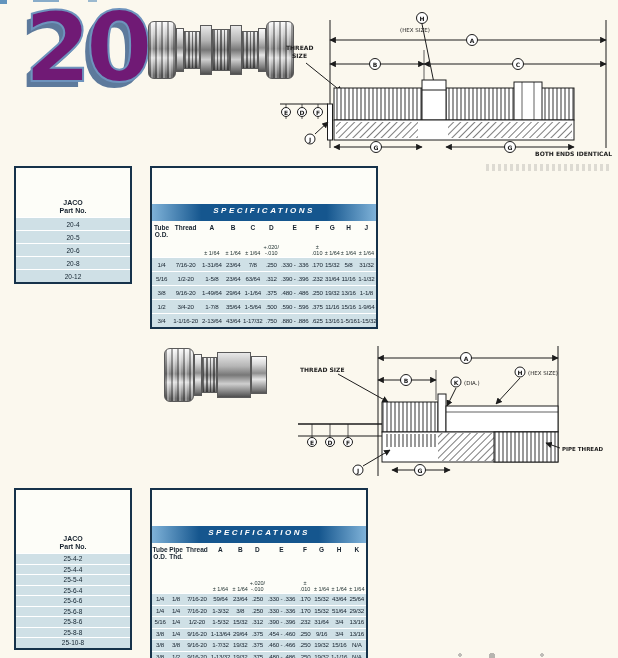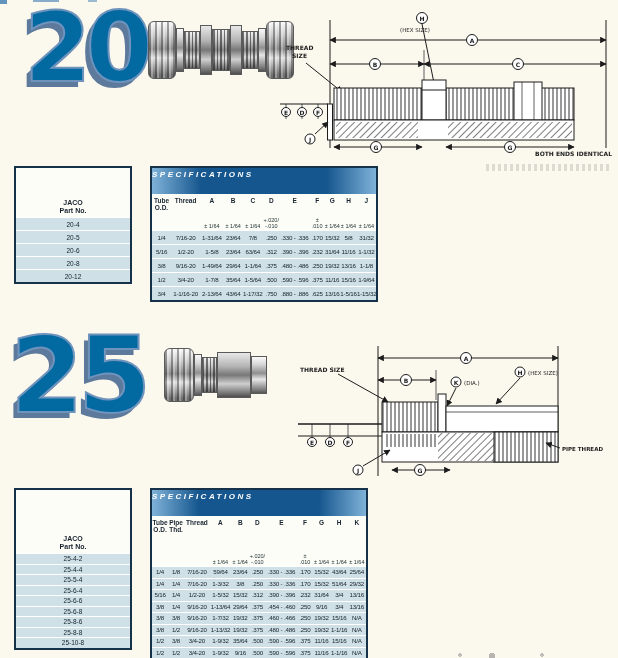--- a/index.html
+++ b/index.html
@@ -1,20 +1,20 @@
 <!DOCTYPE html>
 <html><head>
 <meta charset="utf-8">
 <style>
   html,body{margin:0;padding:0;background:#888;}
   .canvas{position:relative;width:618px;height:658px;background:#fbf8ee;overflow:hidden;
           font-family:"Liberation Sans","DejaVu Sans",sans-serif;color:#16222e;}
   
   .big-num{position:absolute;font-family:"DejaVu Sans",sans-serif;font-weight:bold;
-           color:#0369a1;-webkit-text-stroke:2px #6e93bd;letter-spacing:-6px;line-height:.9;
+           color:#701a75;-webkit-text-stroke:2px #6e93bd;letter-spacing:-6px;line-height:.9;
            text-shadow:-5px 6px 0 #5d7a9c;}
   .num20{left:24px;top:4px;font-size:97px;}
   .num25{left:10px;top:328px;font-size:106px;}
   
   .photo{position:absolute;display:flex;align-items:center;}
   .p20{left:148px;top:18px;height:64px;}
   .p25{left:164px;top:344px;height:62px;}
   .m{background:linear-gradient(180deg,#fafafa,#d8d8d8 20%,#8f8f8f 45%,#e6e6e6 62%,#787878 92%,#555);
      border:1px solid #5a5a5a;}
   .ridged{background:
@@ -36,23 +36,23 @@
   .banner span{position:absolute;left:92px;top:1px;color:#fff;font-weight:bold;font-style:italic;
                font-size:12px;letter-spacing:5px;white-space:nowrap;}
   
   .part-box{position:absolute;width:118px;border:2px solid #16324a;background:#fdfdf8;box-sizing:border-box;}
   .part-head{display:flex;flex-direction:column;justify-content:flex-end;align-items:center;
              font-weight:bold;font-size:7px;line-height:8px;white-space:pre-line;text-align:center;
              padding-bottom:2px;box-sizing:border-box;}
   .prow{background:#cfe0e6;border-top:1px solid #fff;text-align:center;font-size:6.5px;
         color:#12222e;box-sizing:border-box;}
   .spec-table{position:absolute;border:2px solid #16324a;background:#fdfdf8;box-sizing:border-box;}
-  .spec-title{height:26px;line-height:13px;color:#fff;font-weight:bold;font-style:italic;
+  .spec-title{height:17px;line-height:13px;text-align:center;color:#fff;font-weight:bold;font-style:italic;
               font-size:8px;letter-spacing:2.5px;
-              background:linear-gradient(90deg,#7fb2d8,#15568e 22%,#15568e 78%,#7fb2d8);}
+              background:linear-gradient(90deg,#7fb2d8,#15568e 22%,#15568e 78%,#7fb2d8);margin-top:36px;}
   .spec-head{display:grid;}
   .hcell{display:flex;flex-direction:column;justify-content:space-between;align-items:center;
          padding:3px 0 1px 0;box-sizing:border-box;}
   .hlabel{font-weight:bold;font-size:6.5px;line-height:7px;white-space:pre-line;text-align:center;}
   .htol{font-size:5.5px;line-height:6px;white-space:pre-line;text-align:center;color:#233;}
   .row{display:grid;background:#cfe0e6;border-top:1px solid #fff;}
   .row span{font-size:6.2px;text-align:center;white-space:nowrap;letter-spacing:-0.2px;overflow:visible;}
   
   .t20 .spec-head{height:36px;}
   .t20grid{grid-template-columns:8.5% 13% 10.5% 8.5% 9% 7.5% 13.5% 6.5% 7% 7.5% 8.5%;}
@@ -319,21 +319,20 @@
         <span>.880 - .886</span>
           <span>.625</span>
           <span>13/16</span>
         <span>1-5/16</span>
           <span>1-15/32</span>
       </div>
       </div>
   </div>
 
 
-  <div class="big-num num25">25</div>
 
   <div class="photo p25">
     <div class="m ridged" style="width:28px;height:52px;border-radius:6px;"></div>
     <div class="m" style="width:6px;height:40px;"></div>
     <div class="m thr" style="width:13px;height:34px;"></div>
     <div class="m hexp" style="width:32px;height:44px;"></div>
     <div class="m" style="width:14px;height:36px;"></div>
   </div>
 
   <svg class="draw" style="left:298px;top:336px;" width="320" height="146" viewBox="0 0 320 146">

